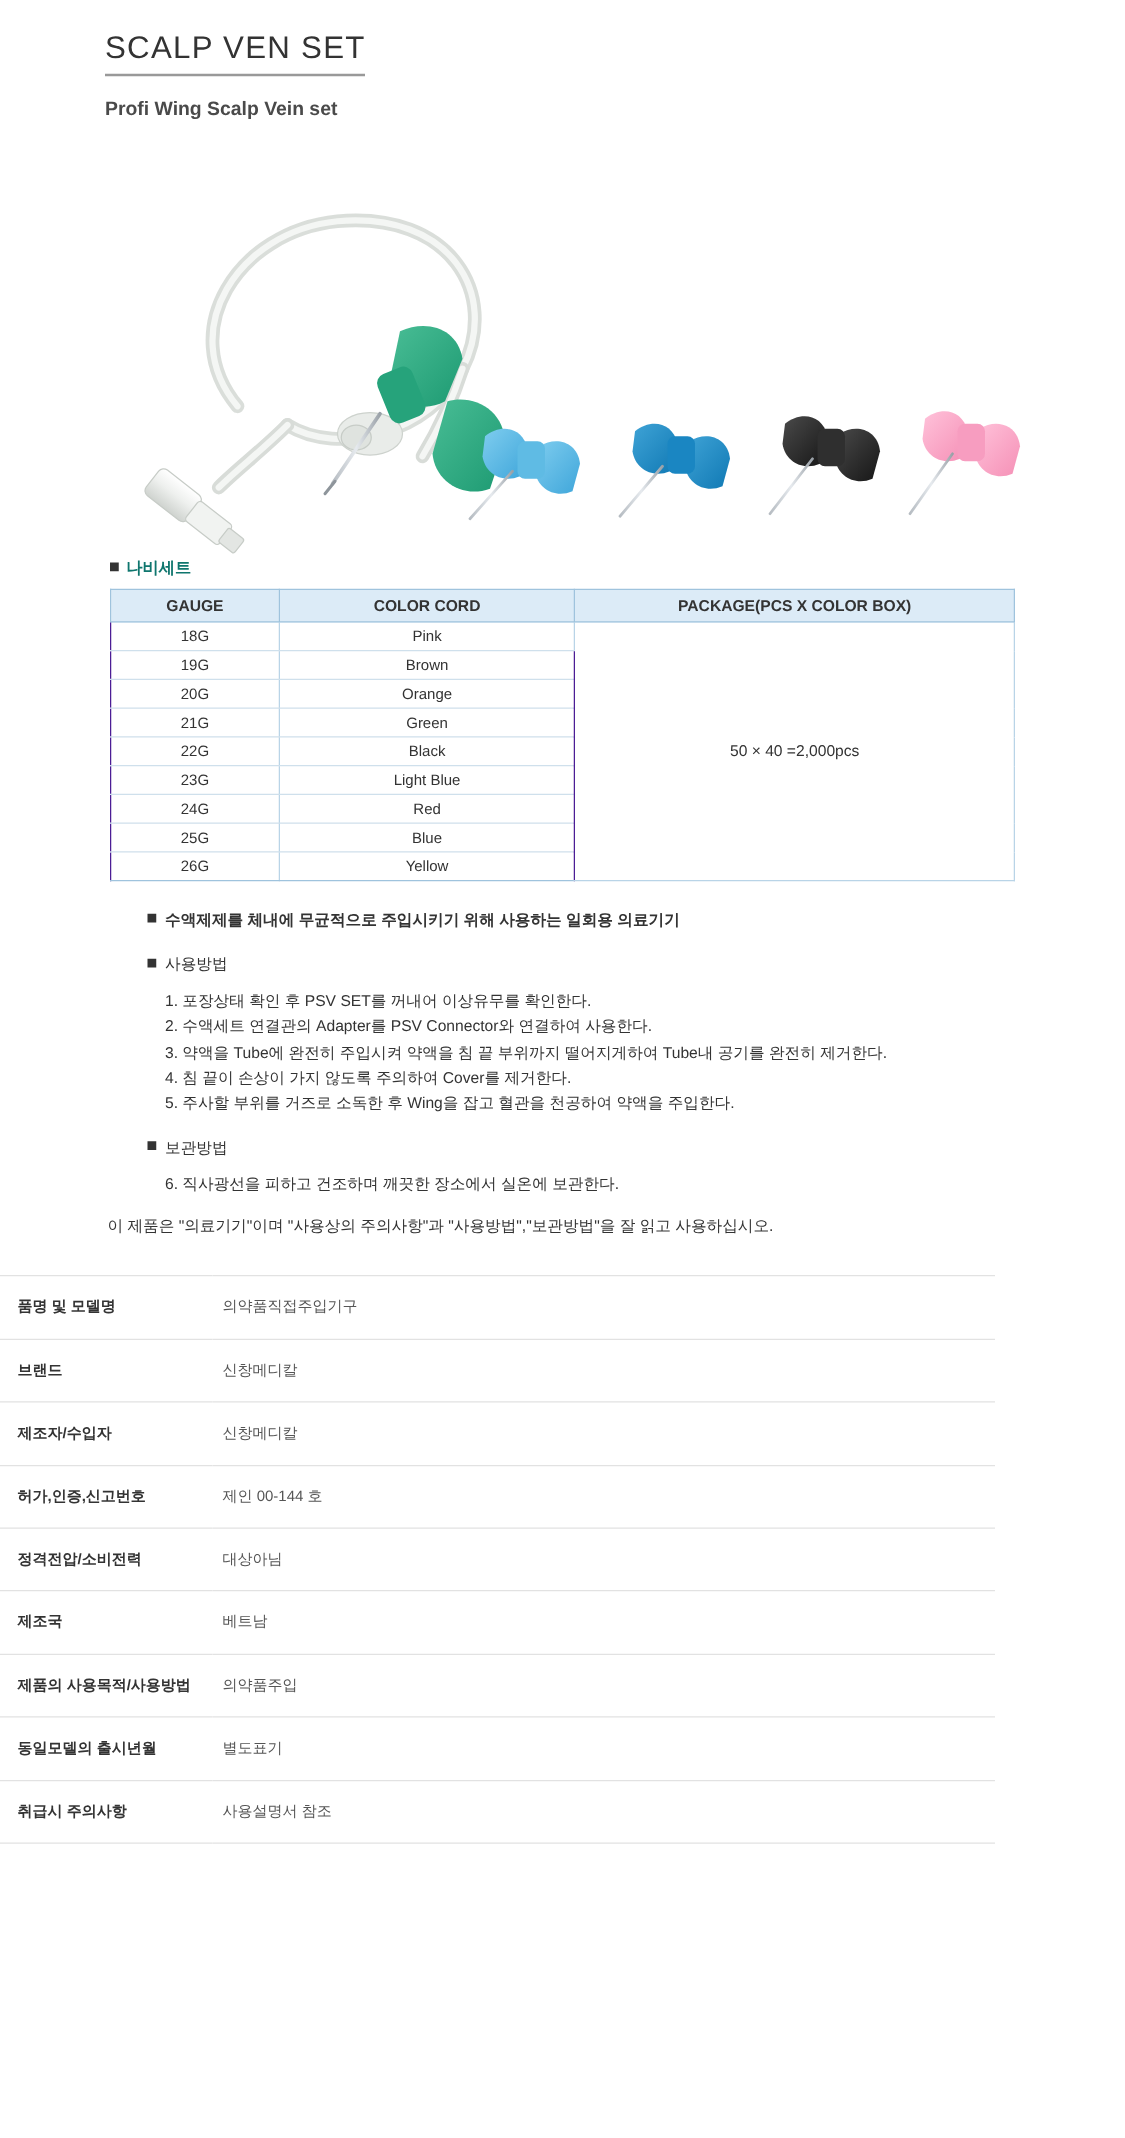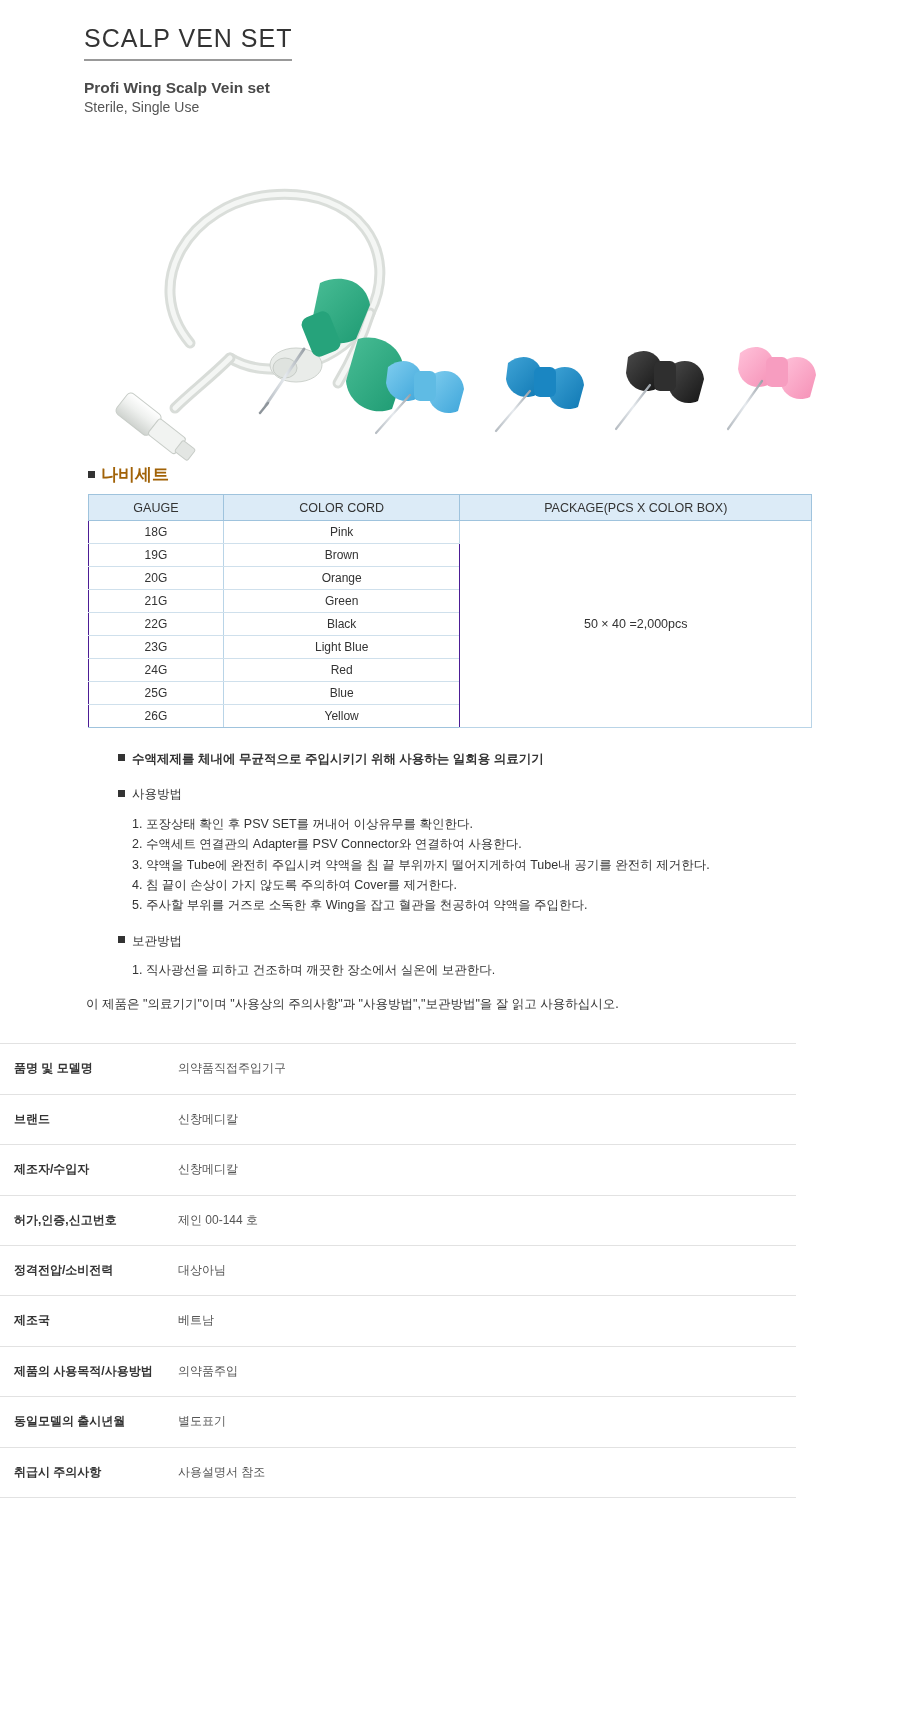--- a/index.html
+++ b/index.html
@@ -53,23 +53,23 @@
   .product-image-area {
     position: relative;
     height: 330px;
     margin-top: 18px;
     margin-left: 70px;
     width: 760px;
   }
 
   
   .section-heading {
-    font-size: 17px;
+    font-size: 13px;
     font-weight: bold;
-    color: #a16207;
+    color: #0f766e;
     margin: 0 0 8px 88px;
   }
   .section-heading .sq {
     display: inline-block;
     width: 7px; height: 7px;
     background: #333;
     margin-right: 6px;
     vertical-align: middle;
     position: relative;
     top: -1px;
@@ -78,21 +78,21 @@
   table.spec {
     border-collapse: collapse;
     margin-left: 88px;
     width: 724px;
     font-size: 12px;
   }
   table.spec th {
     background: #dcebf7;
     border: 1px solid #9fc3dd;
     color: #333;
-    font-weight: normal;
+    font-weight: bold;
     height: 26px;
     text-align: center;
     font-size: 12.5px;
   }
   table.spec td {
     border-left: 1px solid #4c1d95;
     border-right: 1px solid #b9d4e7;
     border-bottom: 1px solid #cfe0ec;
     text-align: center;
     height: 23px;
@@ -175,21 +175,20 @@
   }
 </style>
 </head>
 <body>
 
 <div class="page">
 
   <div class="header">
     <h1 class="main-title">SCALP VEN SET</h1>
     <div class="subtitle-1">Profi Wing Scalp Vein set</div>
-    <div class="subtitle-2">Sterile, Single Use</div>
   </div>
 
   <div class="product-image-area">
     <svg width="760" height="330" viewBox="0 0 760 330">
       <defs>
         <linearGradient id="tubeGrad" x1="0" y1="0" x2="0" y2="1">
           <stop offset="0%" stop-color="#ffffff"></stop>
           <stop offset="45%" stop-color="#eef0ee"></stop>
           <stop offset="100%" stop-color="#cfd3cf"></stop>
         </linearGradient>
@@ -342,21 +341,21 @@
       <li>2. 수액세트 연결관의 Adapter를 PSV Connector와 연결하여 사용한다.</li>
       <li>3. 약액을 Tube에 완전히 주입시켜 약액을 침 끝 부위까지 떨어지게하여 Tube내 공기를 완전히 제거한다.</li>
       <li>4. 침 끝이 손상이 가지 않도록 주의하여 Cover를 제거한다.</li>
       <li>5. 주사할 부위를 거즈로 소독한 후 Wing을 잡고 혈관을 천공하여 약액을 주입한다.</li>
     </ol>
 
     <div class="block-title">
       <span class="sq2"></span><span>보관방법</span>
     </div>
     <ul class="steps">
-      <li>1. 직사광선을 피하고 건조하며 깨끗한 장소에서 실온에 보관한다.</li>
+      <li>6. 직사광선을 피하고 건조하며 깨끗한 장소에서 실온에 보관한다.</li>
     </ul>
   </div>
 
   <div class="closing-note">이 제품은 "의료기기"이며 "사용상의 주의사항"과 "사용방법","보관방법"을 잘 읽고 사용하십시오.</div>
 
   <table class="info-table">
     <tbody>
       <tr>
         <th>품명 및 모델명</th>
         <td>의약품직접주입기구</td>

